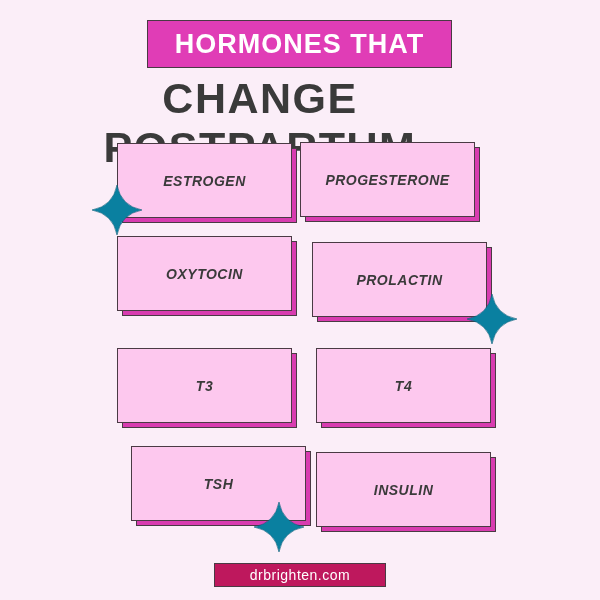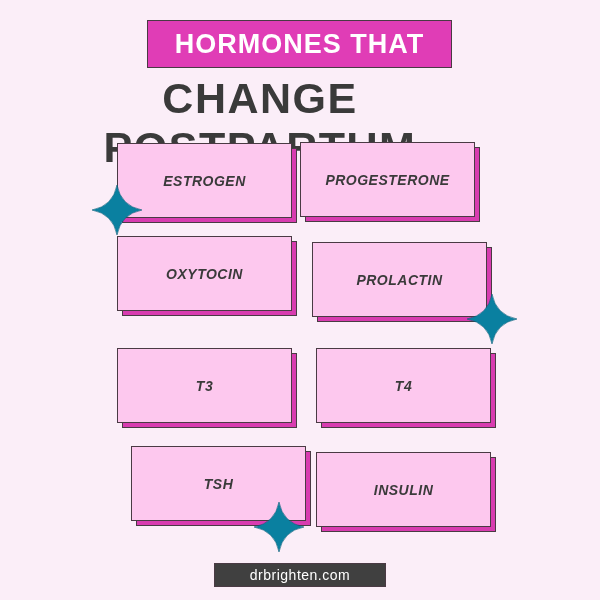--- a/index.html
+++ b/index.html
@@ -3,21 +3,21 @@
 <meta charset="utf-8">
 <style>
   html,body{margin:0;padding:0;}
   body{width:600px;height:600px;background:#fbeef8;position:relative;overflow:hidden;font-family:"Liberation Sans",sans-serif;}
   .banner{position:absolute;left:147px;top:20px;width:305px;height:48px;background:#e03db6;border:1.5px solid #4a3a44;box-sizing:border-box;display:flex;align-items:center;justify-content:center;color:#ffffff;font-weight:bold;font-size:27px;letter-spacing:1px;}
   .title{position:absolute;left:0;top:74px;width:520px;text-align:center;color:#3a3a3a;font-weight:bold;font-size:43px;letter-spacing:1.5px;}
   .card-wrap{position:absolute;width:175px;height:95px;}
   .card-shadow{position:absolute;left:5px;top:5px;width:175px;height:75px;background:#d83cb0;border:1px solid #4a3a44;box-sizing:border-box;}
   .card{position:absolute;left:0;top:0;width:175px;height:75px;background:#fdc8ee;border:1.2px solid #4a3a44;box-sizing:border-box;display:flex;align-items:center;justify-content:center;color:#3a3a3a;font-weight:bold;font-style:italic;font-size:14px;letter-spacing:0.5px;}
   .sparkle{position:absolute;width:50px;height:50px;}
-  .footer{position:absolute;left:214px;top:563px;width:172px;height:24px;background:#404040;border:1.2px solid #4a3a44;box-sizing:border-box;display:flex;align-items:center;justify-content:center;color:#fff;font-size:14px;letter-spacing:0.5px;}
+  .footer{position:absolute;left:214px;top:563px;width:172px;height:24px;background:#be185d;border:1.2px solid #4a3a44;box-sizing:border-box;display:flex;align-items:center;justify-content:center;color:#fff;font-size:14px;letter-spacing:0.5px;}
 </style>
 </head>
 <body>
 
 <div class="banner">HORMONES THAT</div>
 <div class="title">CHANGE POSTPARTUM</div>
 
 <div class="card-wrap" style="left:117px;top:143px;">
   <div class="card-shadow"></div>
   <div class="card">ESTROGEN</div>

